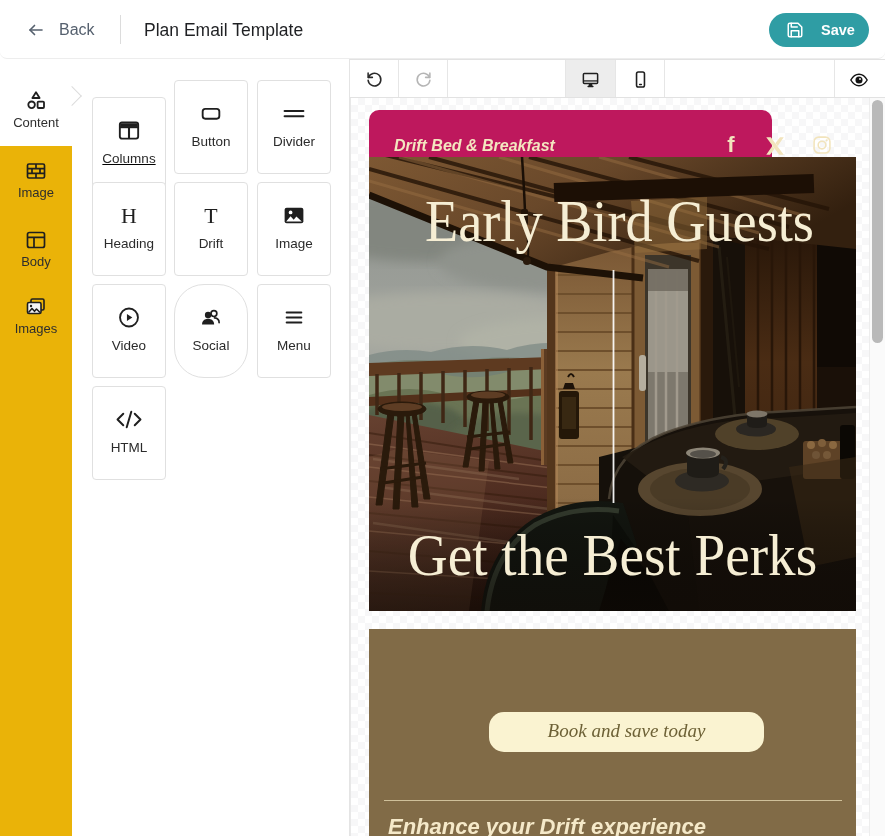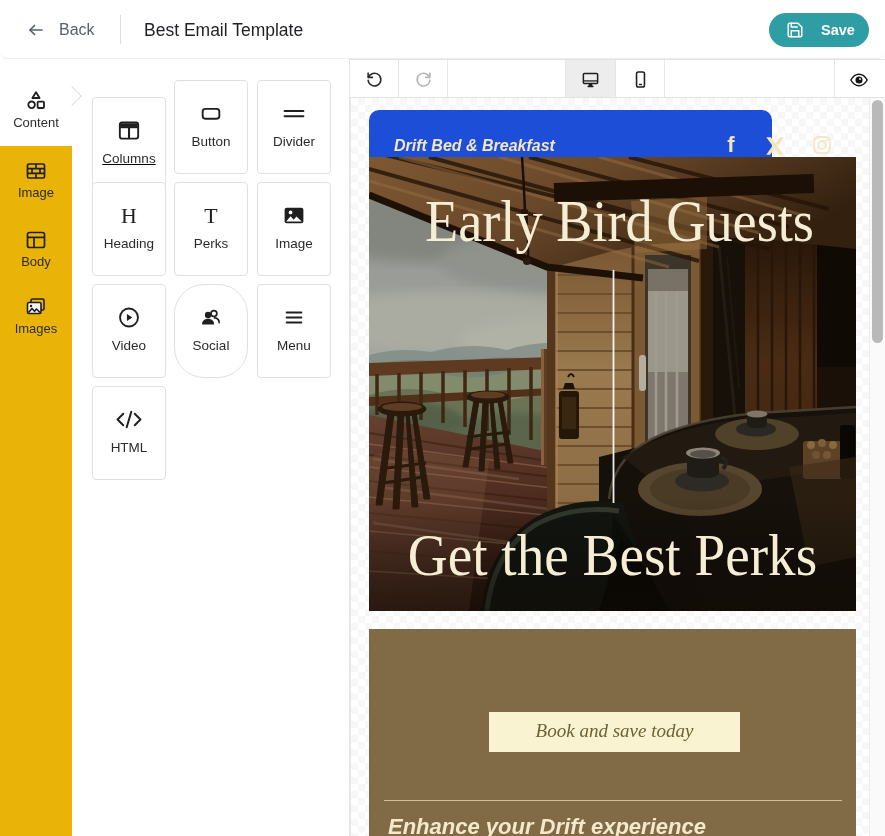--- a/index.html
+++ b/index.html
@@ -37,44 +37,44 @@
   #canvas { position:absolute; left:350px; top:98px; width:535px; height:738px; border-left:1px solid #e8e8e8;
     background-color:#fff;
     background-image:
       linear-gradient(45deg, #f7f7f8 25%, transparent 25%, transparent 75%, #f7f7f8 75%),
       linear-gradient(45deg, #f7f7f8 25%, transparent 25%, transparent 75%, #f7f7f8 75%);
     background-position:0 0, 7px 7px; background-size:14px 14px; }
   #scrolltrack { position:absolute; left:869px; top:98px; width:16px; height:738px; background:#fafafa; border-left:1px solid #ededed; z-index:6; }
   #scrollthumb { position:absolute; left:872px; top:100px; width:11px; height:243px; background:#b9b9b9; border-radius:6px; z-index:7; }
   
   #email { position:absolute; left:369px; top:110px; width:487px; height:726px; z-index:2; }
-  #eheader { position:absolute; left:0; top:0; width:403px; height:65px; background:#1d4ed8; border-radius:10px 10px 0 0; }
+  #eheader { position:absolute; left:0; top:0; width:403px; height:65px; background:#be185d; border-radius:10px 10px 0 0; }
   #ehead-name { position:absolute; left:25px; top:27px; font-size:16px; font-weight:700; font-style:italic; color:#f4e6c0; }
   .soc { position:absolute; top:25px; }
   #ebody { position:absolute; left:0; top:519px; width:487px; height:207px; background:#816b47; }
   #ephoto { position:absolute; left:0; top:47px; width:487px; height:454px; overflow:hidden; }
   #ephoto svg.scene { position:absolute; left:0; top:0; }
   .hero1 { position:absolute; left:7px; top:30px; width:487px; text-align:center; font-family:"Liberation Serif", serif; font-size:59px; color:#f6eed4; white-space:nowrap; transform:scaleX(0.92); }
   .hero2 { position:absolute; left:0; top:364px; width:487px; text-align:center; font-family:"Liberation Serif", serif; font-size:60px; color:#f6eed4; white-space:nowrap; transform:scaleX(0.92); }
   #etext { position:absolute; left:24px; top:533px; width:440px; font-size:12.5px; font-weight:700; color:#f2e6c6; text-align:center; line-height:17px; }
-  #ebtn { position:absolute; left:120px; top:602px; width:251px; height:40px; background:#faf3d1; }
+  #ebtn { position:absolute; left:120px; top:602px; width:275px; height:40px; background:#faf3d1;border-radius:15px; }
   #ebtn span { display:block; text-align:center; margin-top:8px; font-family:"Liberation Serif", serif; font-style:italic; font-size:19px; color:#6d6136; }
   #ehr { position:absolute; left:15px; top:690px; width:458px; height:1px; background:#cfc09a; }
   #ehead2 { position:absolute; left:19px; top:704px; font-size:22px; font-weight:700; font-style:italic; color:#f5e9c9; }
 </style>
 </head>
 <body>
 <div id="topbar">
   <svg id="backarrow" viewBox="0 0 24 24" fill="none" stroke="#55606e" stroke-width="2.2" stroke-linecap="round" stroke-linejoin="round">
       <path d="M20 12H4"></path>
       <path d="M10 6l-6 6 6 6"></path>
     </svg>
   <div id="backtxt">Back</div>
   <div id="topdiv"></div>
-  <div id="title">Best Email Template</div>
+  <div id="title">Plan Email Template</div>
   <div id="savebtn">
     <svg width="18" height="18" viewBox="0 0 24 24" fill="none" stroke="#ffffff" stroke-width="2" stroke-linecap="round" stroke-linejoin="round">
         <path d="M19 21H5a2 2 0 0 1-2-2V5a2 2 0 0 1 2-2h11l5 5v11a2 2 0 0 1-2 2z"></path>
         <path d="M17 21v-8H7v8"></path>
         <path d="M7 3v5h8"></path>
       </svg>
     <span>Save</span>
   </div>
 </div>
 
@@ -139,21 +139,21 @@
   <div class="tile" style="left:20px; top:123px;">
     <svg width="28" height="25" viewBox="0 0 24 24">
         <text x="12" y="19" font-family="Liberation Serif, serif" font-size="21" fill="#1f1f1f" text-anchor="middle">H</text>
       </svg>
     <div class="lbl">Heading</div>
   </div>
   <div class="tile" style="left:102px; top:123px;">
     <svg width="28" height="25" viewBox="0 0 24 24">
         <text x="12" y="19" font-family="Liberation Serif, serif" font-size="21" fill="#1f1f1f" text-anchor="middle">T</text>
       </svg>
-    <div class="lbl">Perks</div>
+    <div class="lbl">Drift</div>
   </div>
   <div class="tile" style="left:185px; top:123px;">
     <svg width="28" height="25" viewBox="0 0 24 24">
         <rect x="3" y="4.5" width="18" height="15" rx="2" fill="#1f1f1f"></rect>
         <circle cx="8.7" cy="9" r="1.8" fill="#fff"></circle>
         <path d="M4.5 17.8l4.2-5.2 3 3.4 2.6-3 5.2 4.8z" fill="#fff"></path>
       </svg>
     <div class="lbl">Image</div>
   </div>
   <div class="tile" style="left:20px; top:225px;">

